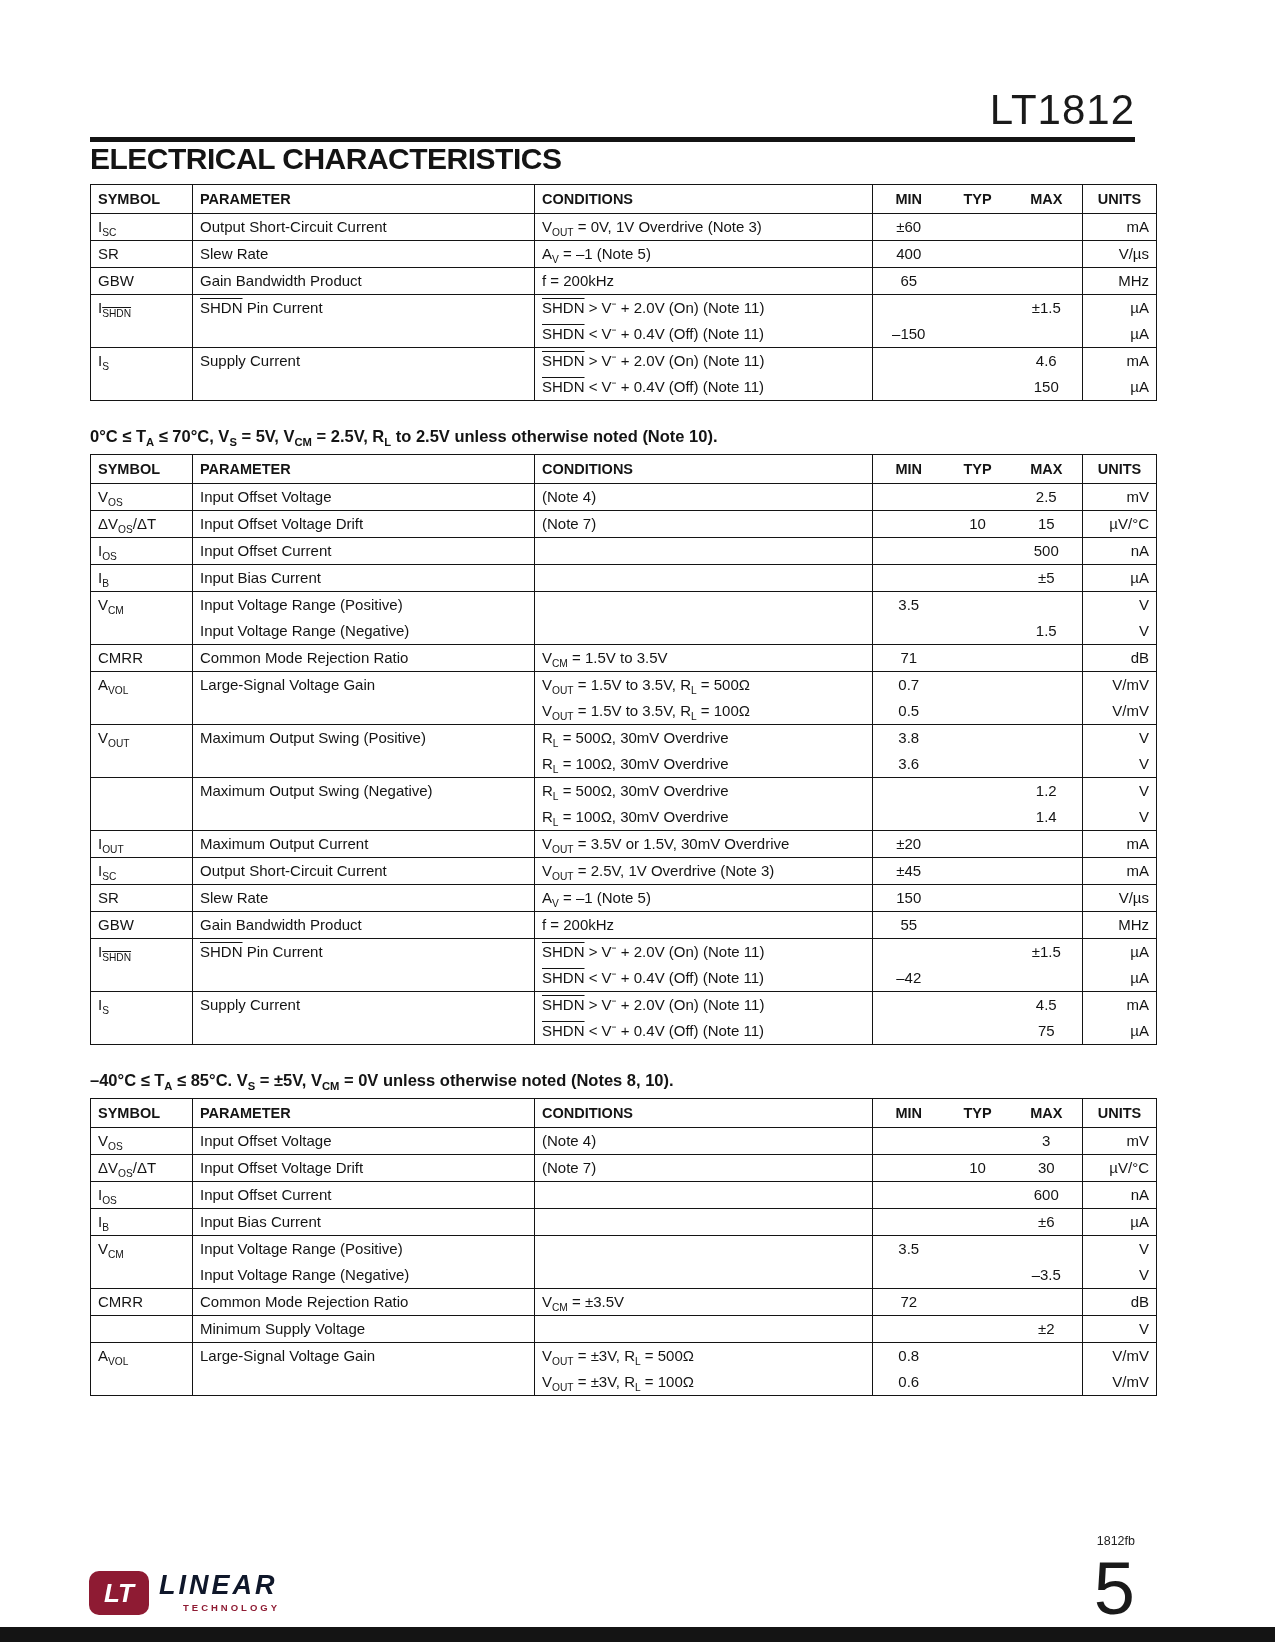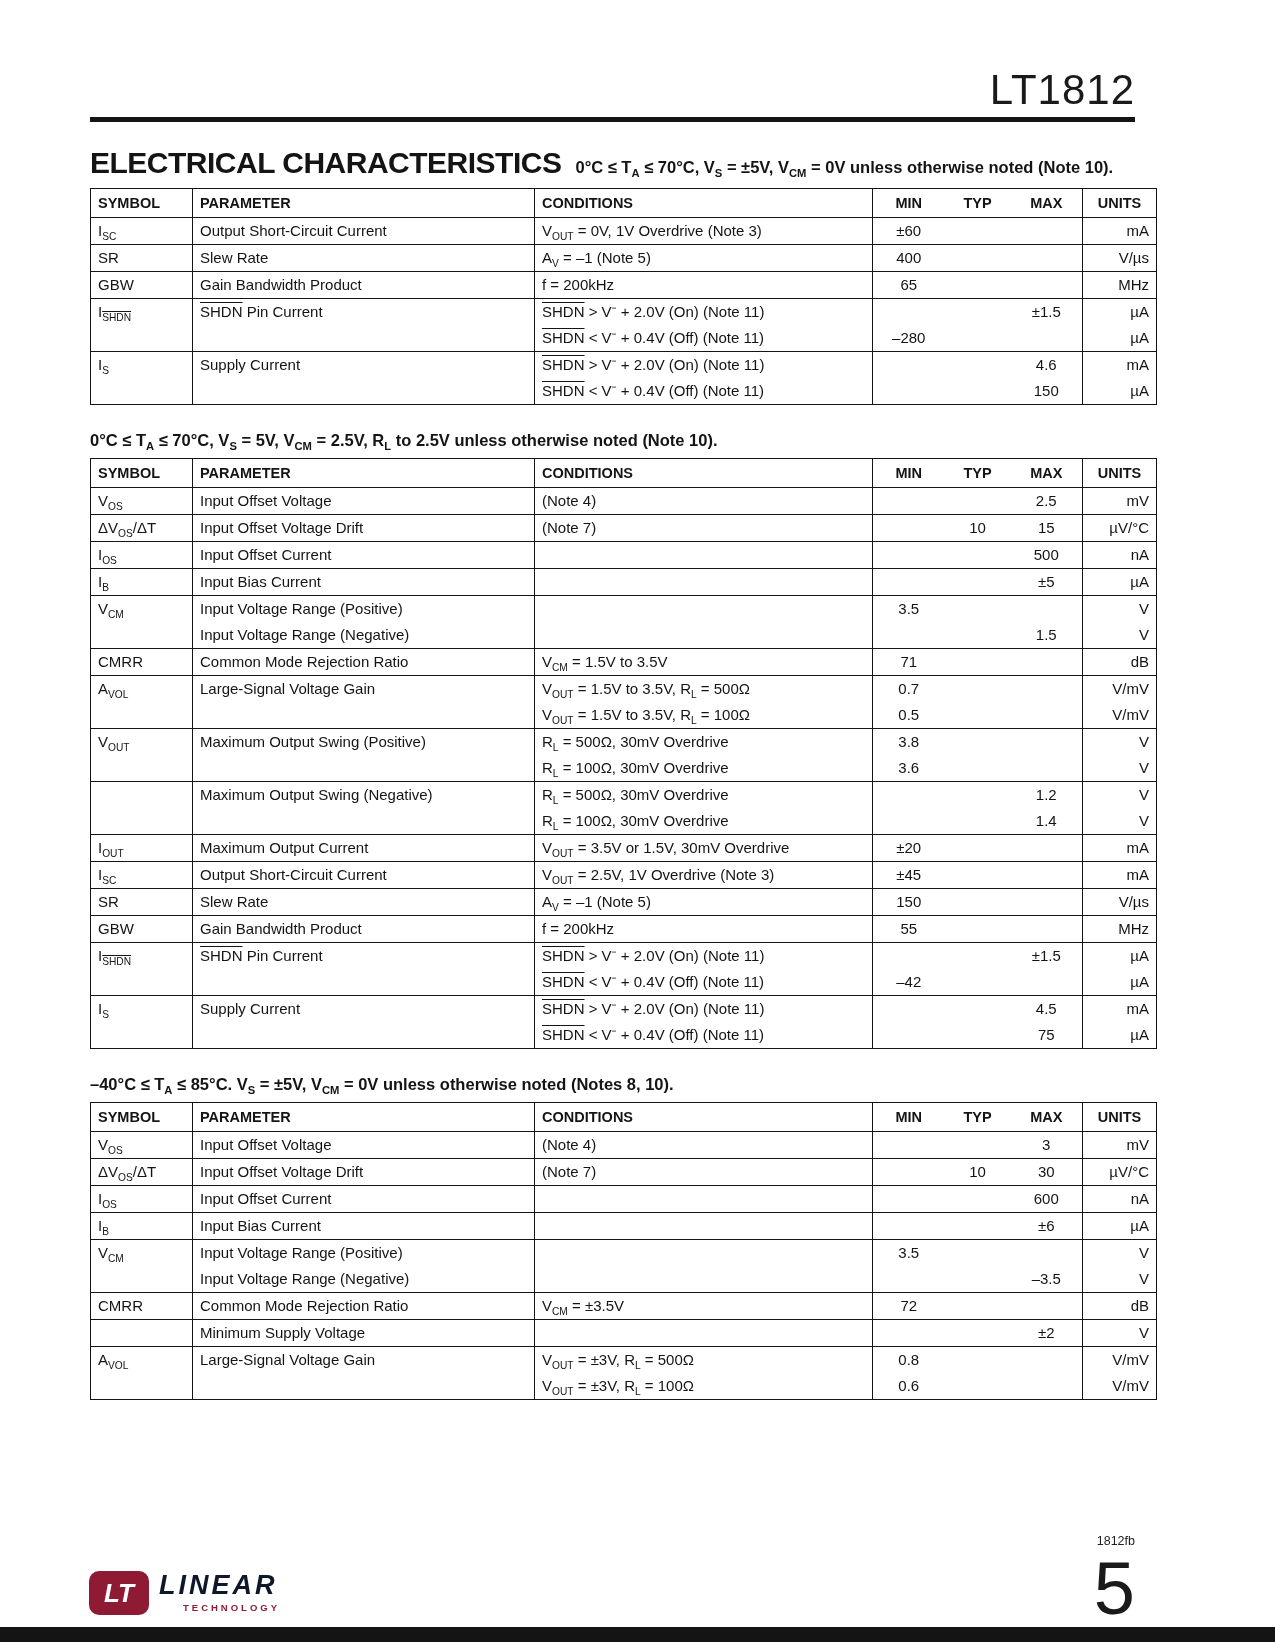--- a/index.html
+++ b/index.html
@@ -6,27 +6,27 @@
   html,body { width:1275px; }
   body {
     height:1650px; position:relative; background:#ffffff; color:#141414;
     font-family:"Liberation Sans", sans-serif; overflow:hidden;
   }
   .page { position:absolute; inset:0; }
   .content { position:absolute; left:90px; right:140px; top:0; }
 
   
   .part-number {
-    padding-top:68px; text-align:right; font-size:42px; font-weight:400;
+    padding-top:88px; text-align:right; font-size:42px; font-weight:400;
     letter-spacing:1px; color:#1a1a1a; line-height:44px;
   }
   .header-rule { margin-top:5px; height:5px; background:#141414; }
 
   
-  .ec-titleline { margin-top:24px; display:flex; align-items:baseline; gap:14px; }
+  .ec-titleline { display:flex; align-items:baseline; gap:14px;flex-direction:column; }
   .ec-title { font-size:30px; font-weight:700; letter-spacing:-0.5px; white-space:nowrap; }
   .ec-note { font-size:16.5px; font-weight:700; }
   .tbl-heading { font-size:16.5px; font-weight:700; margin:26px 0 8px 0; }
 
   
   table.ec-table {
     width:100%; border-collapse:collapse; table-layout:fixed;
     margin-top:8px; font-size:15px; border:1.5px solid #141414;
   }
   thead tr { border-bottom:1.2px solid #141414; }
@@ -64,21 +64,20 @@
   <div class="content">
 
     <header>
       <div class="part-number">LT1812</div>
       <div class="header-rule"></div>
     </header>
 
     <section>
       <div class="ec-titleline">
         <h1 class="ec-title">ELECTRICAL CHARACTERISTICS</h1>
-        <span class="ec-note">0°C ≤ T<sub>A</sub> ≤ 70°C, V<sub>S</sub> = ±5V, V<sub>CM</sub> = 0V unless otherwise noted (Note 10).</span>
       </div>
       <table class="ec-table">
           <thead>
             <tr>
               <th class="c0">SYMBOL</th>
               <th class="c1">PARAMETER</th>
               <th class="c2">CONDITIONS</th>
               <th class="c3">MIN</th>
               <th class="c4">TYP</th>
               <th class="c5">MAX</th>
@@ -161,21 +160,21 @@
               </td>
               <td class="c1 param">
                 <div class="ln"><span class="ol">SHDN</span> Pin Current</div>
               </td>
               <td class="c2 cond">
                 <div class="ln"><span class="ol">SHDN</span> &gt; V⁻ + 2.0V (On) (Note 11)</div>
                 <div class="ln"><span class="ol">SHDN</span> &lt; V⁻ + 0.4V (Off) (Note 11)</div>
               </td>
               <td class="c3 min">
                 <div class="ln">&nbsp;</div>
-                <div class="ln">–280</div>
+                <div class="ln">–150</div>
               </td>
               <td class="c4 typ">
                 <div class="ln">&nbsp;</div>
               </td>
               <td class="c5 max">
                 <div class="ln">±1.5</div>
                 <div class="ln">&nbsp;</div>
               </td>
               <td class="c6 units">
                 <div class="ln">µA</div>

